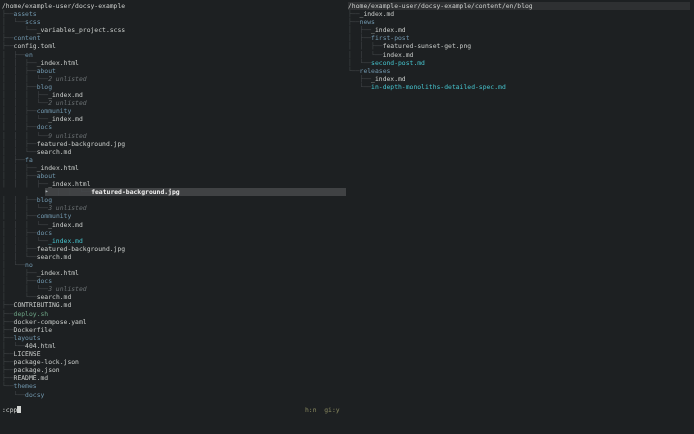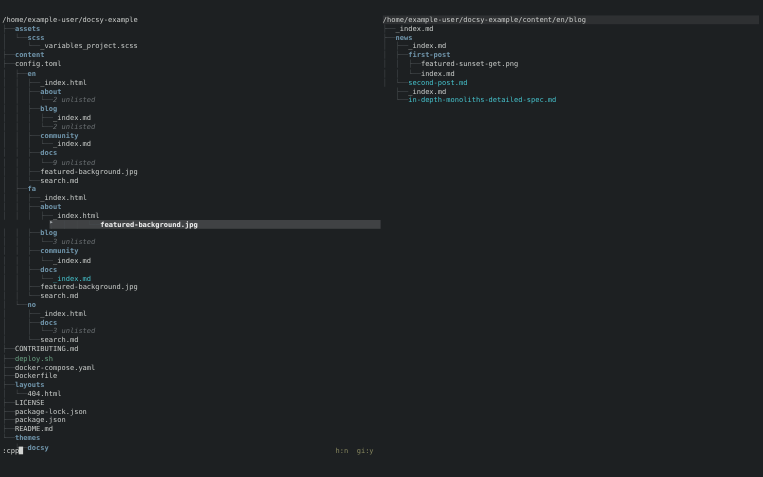--- a/index.html
+++ b/index.html
@@ -5,25 +5,25 @@
   html,body{margin:0;padding:0;background:#000;}
   .screen{
     position:relative;width:694px;height:434px;overflow:hidden;
     background:var(--bg);
     font-family:"DejaVu Sans Mono", monospace;
     font-size:6.4px;line-height:8.1px;
   }
   .panel{position:absolute;top:2px;}
   .panel-left{left:2px;width:344px;}
   .panel-right{left:348px;width:342px;}
-  .panel-title{white-space:pre;color:var(--panel_title);height:8.1px;margin-top:12px;}
+  .panel-title{white-space:pre;color:var(--panel_title);height:8.1px;}
   .panel-right .panel-title{background:var(--title_bar_bg);}
   .row{position:relative;white-space:pre;height:8.1px;}
   .branch{color:var(--branch);}
-  .n-dir{color:var(--dir);font-weight:bold;}
+  .n-dir{color:var(--dir);font-weight:normal;}
   .n-file{color:var(--file);}
   .n-new{color:var(--newfile);}
   .n-exec{color:var(--exec);}
   .n-unlisted{color:var(--unlisted);font-style:italic;}
   .row.selected{background:var(--selected_bg);margin-left:43px;}
   .row.selected .n-file{color:var(--selected_text);font-weight:bold;}
   .marker{position:absolute;left:0;top:-1px;color:var(--marker);font-size:6px;}
   .status-bar{
     position:absolute;left:0;top:407px;width:691px;height:10.5px;
     background:var(--status_bg);color:var(--status_text);
@@ -100,20 +100,21 @@
   <div class="panel panel-right">
     <div class="panel-title">/home/example-user/docsy-example/content/en/blog</div>
     <div>
         <div class="row"><span class="branch">├──</span><span class="n-file">_index.md</span></div>
         <div class="row"><span class="branch">├──</span><span class="n-dir">news</span></div>
         <div class="row"><span class="branch">│  ├──</span><span class="n-file">_index.md</span></div>
         <div class="row"><span class="branch">│  ├──</span><span class="n-dir">first-post</span></div>
         <div class="row"><span class="branch">│  │  ├──</span><span class="n-file">featured-sunset-get.png</span></div>
         <div class="row"><span class="branch">│  │  └──</span><span class="n-file">index.md</span></div>
         <div class="row"><span class="branch">│  └──</span><span class="n-new">second-post.md</span></div>
+        <div class="row"><span class="branch">└──</span><span class="n-dir">releases</span></div>
         <div class="row"><span class="branch">   ├──</span><span class="n-file">_index.md</span></div>
         <div class="row"><span class="branch">   └──</span><span class="n-new">in-depth-monoliths-detailed-spec.md</span></div>
       </div>
   </div>
 
 
   <div class="input-row"><span>:cpp</span><span class="cursor"></span><span class="flags">h:n  gi:y</span></div>
 
 </div>
 

